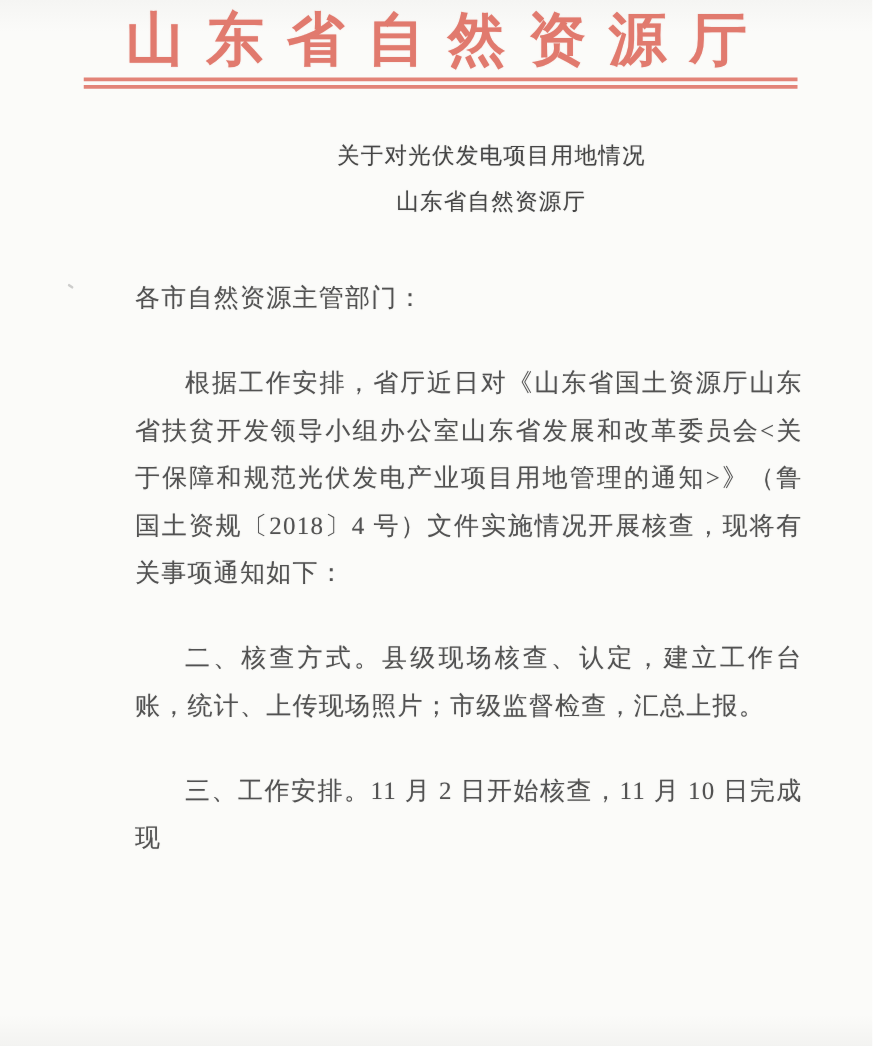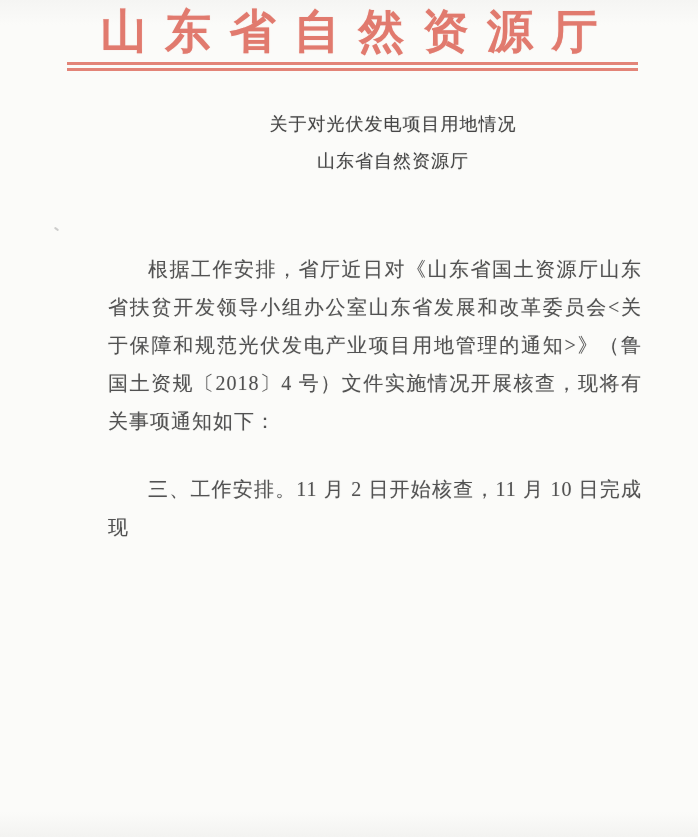--- a/index.html
+++ b/index.html
@@ -110,17 +110,19 @@
   <div class="letterhead-rule"></div>
 
   <div class="doc-title">
     <div>关于对光伏发电项目用地情况</div>
     <div>山东省自然资源厅</div>
   </div>
 
   <div class="scan-speck"></div>
 
   <div class="doc-body">
+    <p>各市自然资源主管部门：</p>
     <p class="indent">根据工作安排，省厅近日对《山东省国土资源厅山东省扶贫开发领导小组办公室山东省发展和改革委员会&lt;关于保障和规范光伏发电产业项目用地管理的通知&gt;》（鲁国土资规〔2018〕4 号）文件实施情况开展核查，现将有关事项通知如下：</p>
+    <p class="indent">二、核查方式。县级现场核查、认定，建立工作台账，统计、上传现场照片；市级监督检查，汇总上报。</p>
     <p class="indent">三、工作安排。11 月 2 日开始核查，11 月 10 日完成现</p>
   </div>
 
 </div>
 
 </body></html>

